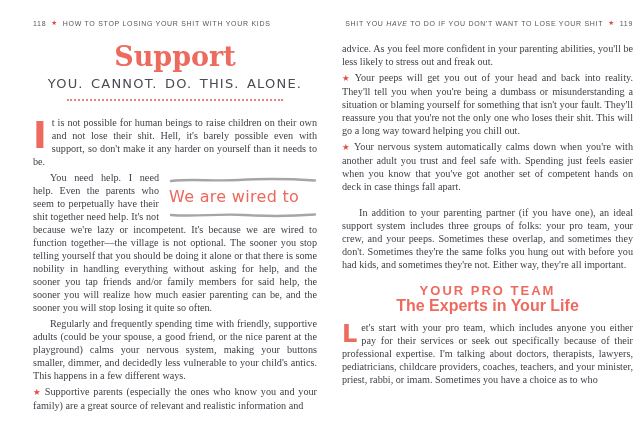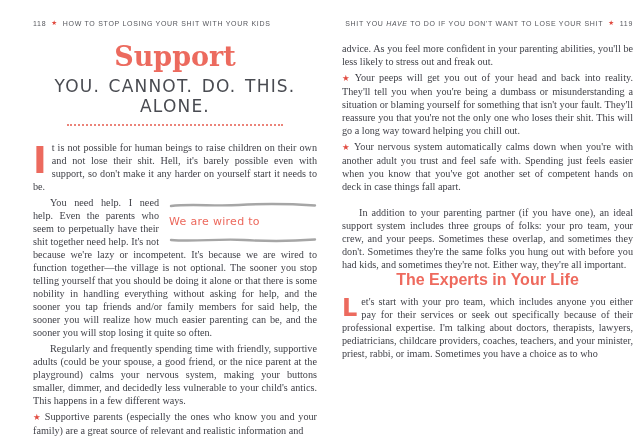--- a/index.html
+++ b/index.html
@@ -24,21 +24,21 @@
   .head-italic { font-style: italic; }
 
   .chapter-title {
     font-family: "DejaVu Serif", serif;
     font-weight: bold; font-size: 27px;
     color: #ec6a5e; text-align: center;
     margin: 14px 0 0 0;
   }
   .chapter-subtitle {
     font-family: "DejaVu Sans", sans-serif;
-    font-size: 17px; letter-spacing: 1.2px; word-spacing: 2px;
+    font-size: 13px; letter-spacing: 1.2px; word-spacing: 2px;
     color: #494b51; text-align: center; margin-top: 4px;
   }
   .dotted-divider {
     width: 216px; margin: 8px auto 0 auto;
     border-top: 2px dotted #eb8379; height: 0;
   }
 
   .body-text {
     margin-top: 15px;
     font-size: 10.2px; line-height: 13px;
@@ -61,21 +61,21 @@
   .pull-quote {
     float: right; display: block;
     width: 148px; margin: 6px 0 2px 10px;
     text-indent: 0;
   }
   .pq-squiggle { display: block; margin: 0 0 3px 0; }
   .pq-squiggle.bottom { margin: 5px 0 0 0; }
   .pq-line {
     display: block;
     font-family: "DejaVu Sans", sans-serif;
-    font-size: 11px; line-height: 21px;
+    font-size: 16px; line-height: 21px;
     letter-spacing: .3px; color: #ec685c;
     text-align: left;
   }
 
   .section-heading {
     font-family: "Liberation Sans", sans-serif;
     font-weight: bold; font-size: 13px; letter-spacing: 2px;
     color: #ee6a5e; text-align: center;
     margin-top: 13px;
   }
@@ -95,21 +95,21 @@
     <div class="running-head">
       <span>118</span><span class="head-star">★</span><span>HOW TO STOP LOSING YOUR SHIT WITH YOUR KIDS</span>
     </div>
 
     <h1 class="chapter-title">Support</h1>
     <div class="chapter-subtitle">YOU. CANNOT. DO. THIS. ALONE.</div>
     <div class="dotted-divider"></div>
 
     <div class="body-text">
       <p class="para">
-        <span class="drop-cap drop-cap-big">I</span><span>t is not possible for human beings to raise children on their own and not lose their shit. Hell, it's barely possible even with support, so don't make it any harder on yourself start it needs to be.</span>
+        <span class="drop-cap drop-cap-big">I</span><span>t is not possible for human beings to raise children on their own and not lose their shit. Hell, it's barely possible even with support, so don't make it any harder on yourself than it needs to be.</span>
       </p>
 
       <p class="para indent">
         <span class="pull-quote">
           <svg class="pq-squiggle" width="148" height="6" viewBox="0 0 148 6">
               <path d="M2 4 C 22 1.5, 45 4.5, 70 3 S 115 1.5, 146 3.5" stroke="#a6a6a6" stroke-width="2.4" fill="none" stroke-linecap="round"></path>
             </svg>
           <span class="pq-line">We are wired to</span>
           <svg class="pq-squiggle bottom" width="148" height="6" viewBox="0 0 148 6">
               <path d="M2 3 C 25 5, 50 1.5, 75 3 S 120 4.5, 146 2.5" stroke="#a6a6a6" stroke-width="2.4" fill="none" stroke-linecap="round"></path>
@@ -135,20 +135,21 @@
 
       <p class="para bullet">
         <span class="star">★</span><span>Your peeps will get you out of your head and back into reality. They'll tell you when you're being a dumbass or misunderstanding a situation or blaming yourself for something that isn't your fault. They'll reassure you that you're not the only one who loses their shit. This will go a long way toward helping you chill out.</span>
       </p>
       <p class="para bullet">
         <span class="star">★</span><span>Your nervous system automatically calms down when you're with another adult you trust and feel safe with. Spending just feels easier when you know that you've got another set of competent hands on deck in case things fall apart.</span>
       </p>
 
       <p class="para indent" style="margin-top: 13px;"><span>In addition to your parenting partner (if you have one), an ideal support system includes three groups of folks: your pro team, your crew, and your peeps. Sometimes these overlap, and sometimes they don't. Sometimes they're the same folks you hung out with before you had kids, and sometimes they're not. Either way, they're all important.</span></p>
 
+      <div class="section-heading">YOUR PRO TEAM</div>
       <div class="section-subheading">The Experts in Your Life</div>
 
       <p class="para">
         <span class="drop-cap drop-cap-sm">L</span><span>et's start with your pro team, which includes anyone you either pay for their services or seek out specifically because of their professional expertise. I'm talking about doctors, therapists, lawyers, pediatricians, childcare providers, coaches, teachers, and your minister, priest, rabbi, or imam. Sometimes you have a choice as to who</span>
       </p>
     </div>
   </div>
 
 </div>
 

